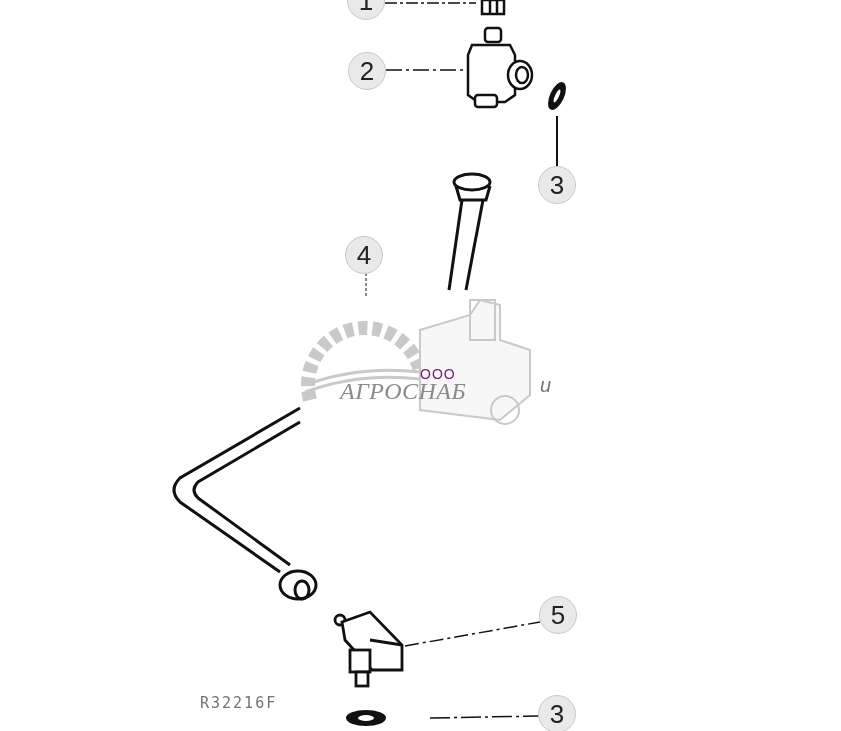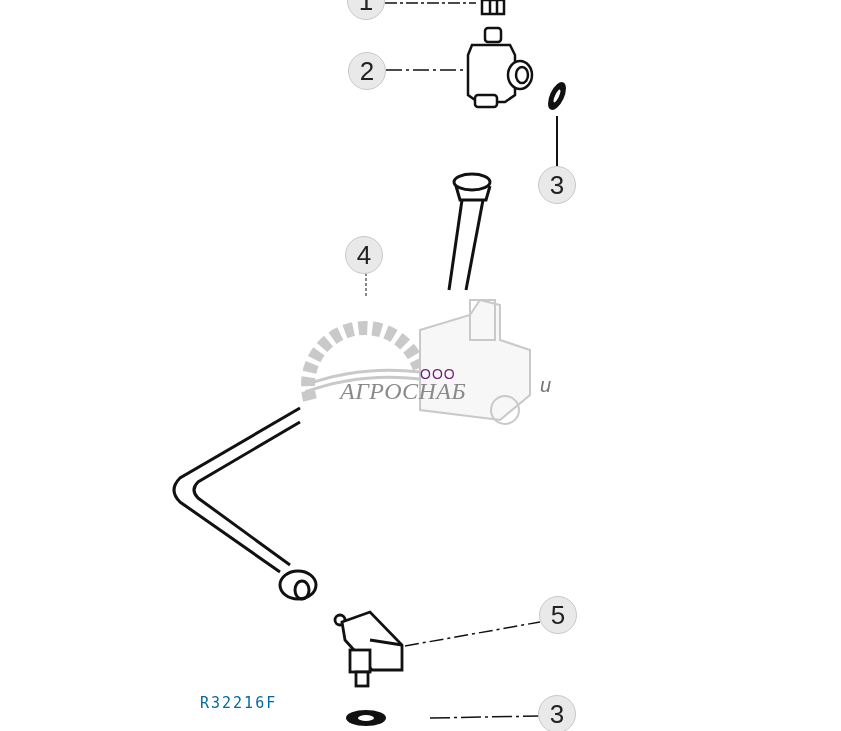--- a/index.html
+++ b/index.html
@@ -1,19 +1,19 @@
 <!DOCTYPE html>
 <html><head>
 <meta charset="utf-8">
 <style>
   html,body{margin:0;padding:0;background:#fff;}
   #stage{position:relative;width:841px;height:731px;overflow:hidden;background:#fff;font-family:"Liberation Sans",sans-serif;}
   svg{position:absolute;left:0;top:0;}
   .callout{position:absolute;width:38px;height:38px;border-radius:50%;background:#e9e9e9;border:1px solid #c8c8c8;display:flex;align-items:center;justify-content:center;font-size:26px;color:#222;box-sizing:border-box;}
-  .code{position:absolute;font-family:"DejaVu Sans Mono",monospace;font-size:15px;letter-spacing:2px;color:#0369a1;}
+  .code{position:absolute;font-family:"DejaVu Sans Mono",monospace;font-size:15px;letter-spacing:2px;color:#737373;}
   .wm-ooo{position:absolute;font-size:14px;color:#701a75;letter-spacing:1px;}
   .wm-name{position:absolute;font-family:"Liberation Serif",serif;font-size:24px;color:#8a8a8a;letter-spacing:0.5px;font-style:italic;}
   .wm-u{position:absolute;font-family:"Liberation Sans",sans-serif;font-style:italic;font-size:20px;color:#777;}
 </style>
 </head>
 <body>
 
 <div id="stage">
 
   <svg width="841" height="731" viewBox="0 0 841 731">

